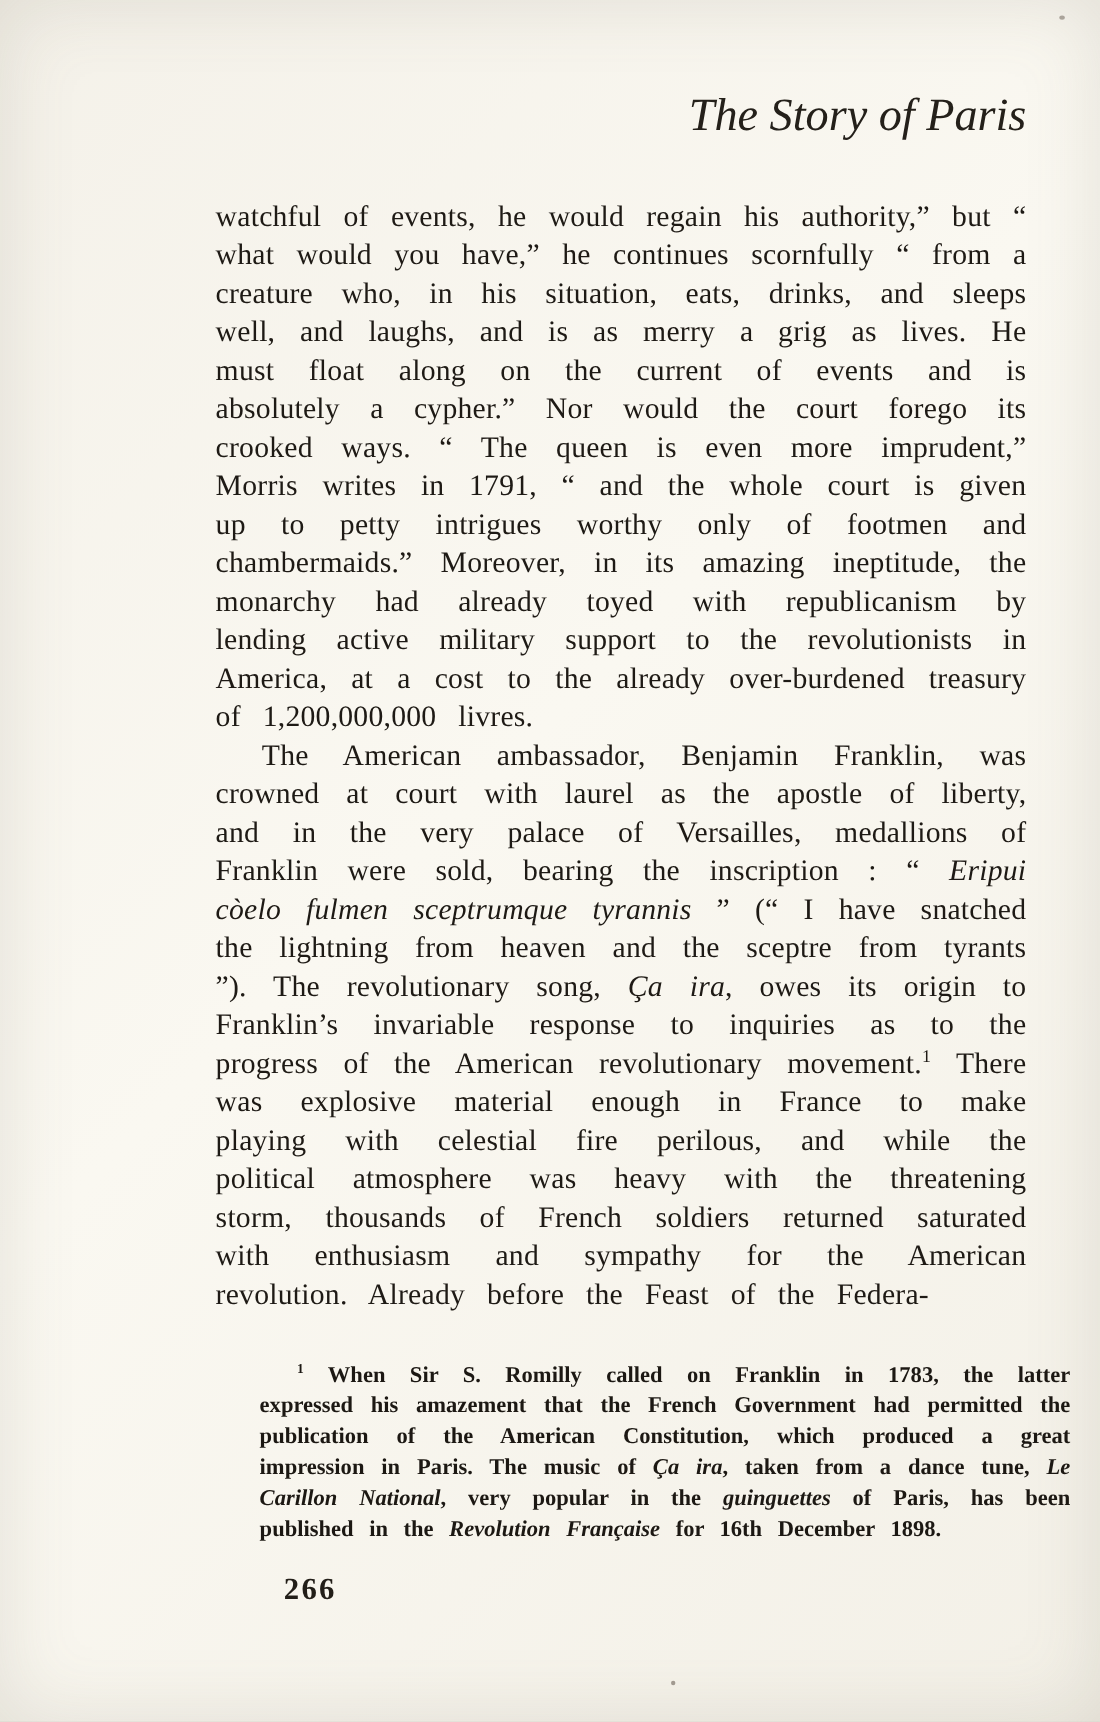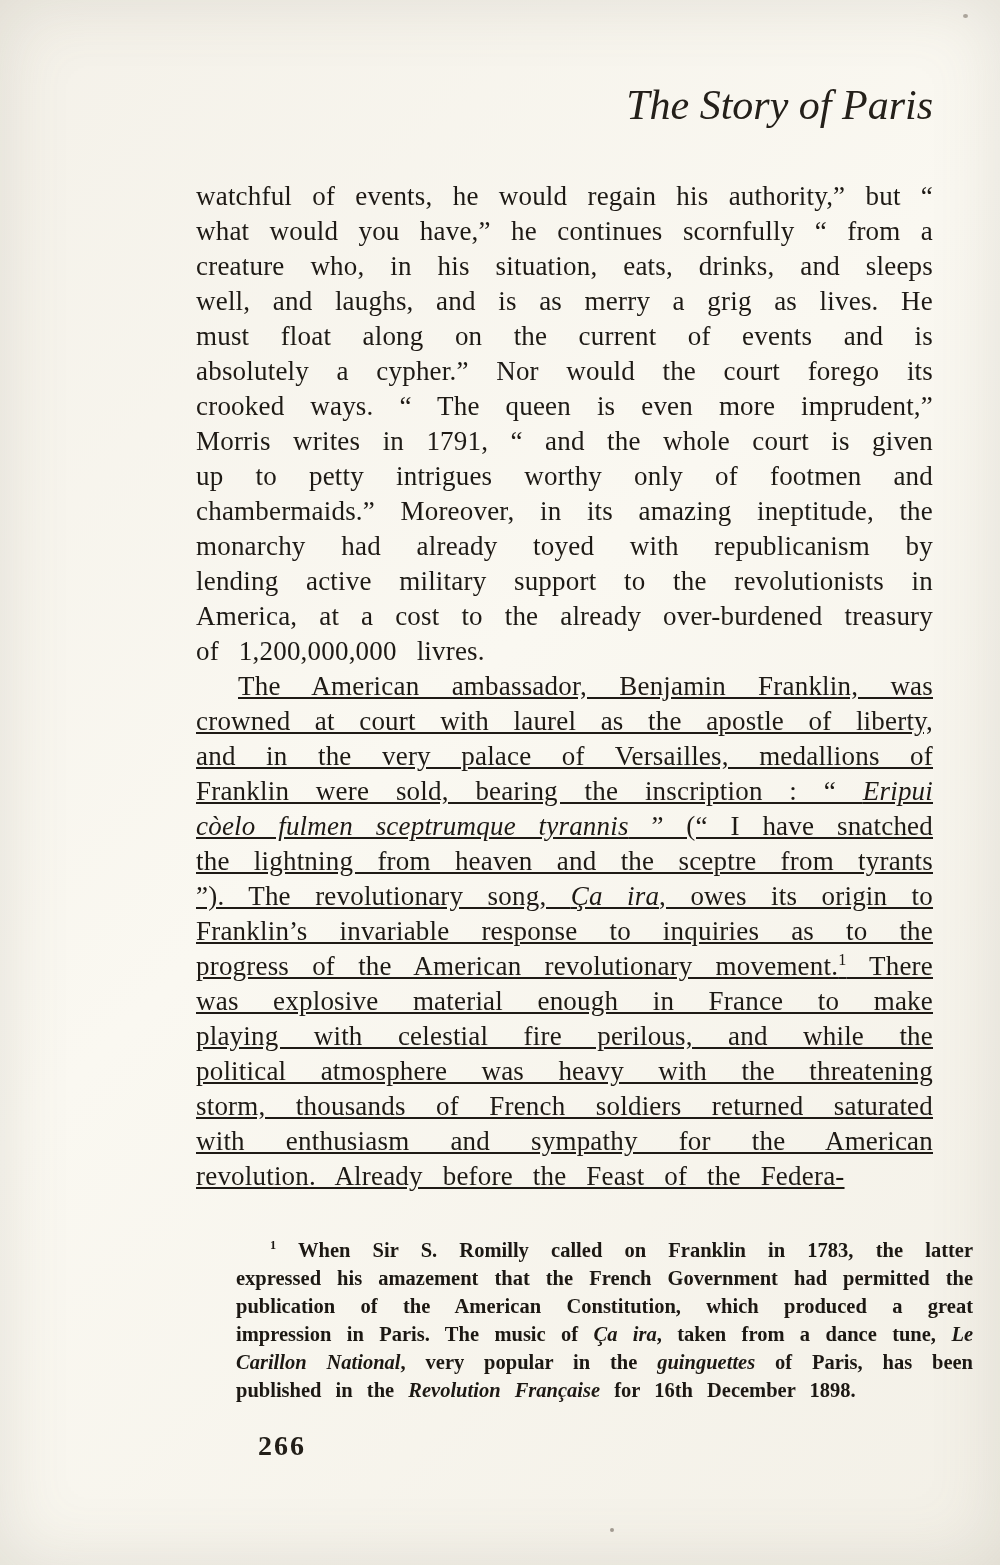--- a/index.html
+++ b/index.html
@@ -30,21 +30,21 @@
     position: absolute;
     top: 179px; left: 196px; width: 737px;
     font-size: 27px;
     line-height: 35px;
     text-align: justify;
     word-spacing: 13px;
     letter-spacing: 0.2px;
     color: #1e1a15;
   }
   .para { margin: 0; }
-  .para.indent { text-indent: 42px; text-decoration: underline; }
+  .para.indent { text-indent: 42px; }
   .it { font-style: italic; }
   sup {
     font-size: 60%;
     vertical-align: super;
     line-height: 0;
   }
   .footnote {
     position: absolute;
     top: 1236px; left: 196px; width: 737px;
     font-size: 20.5px;

